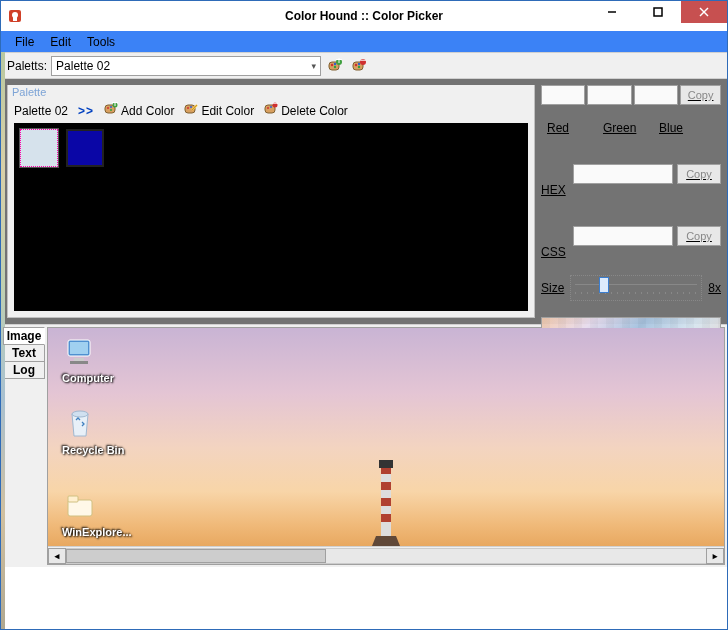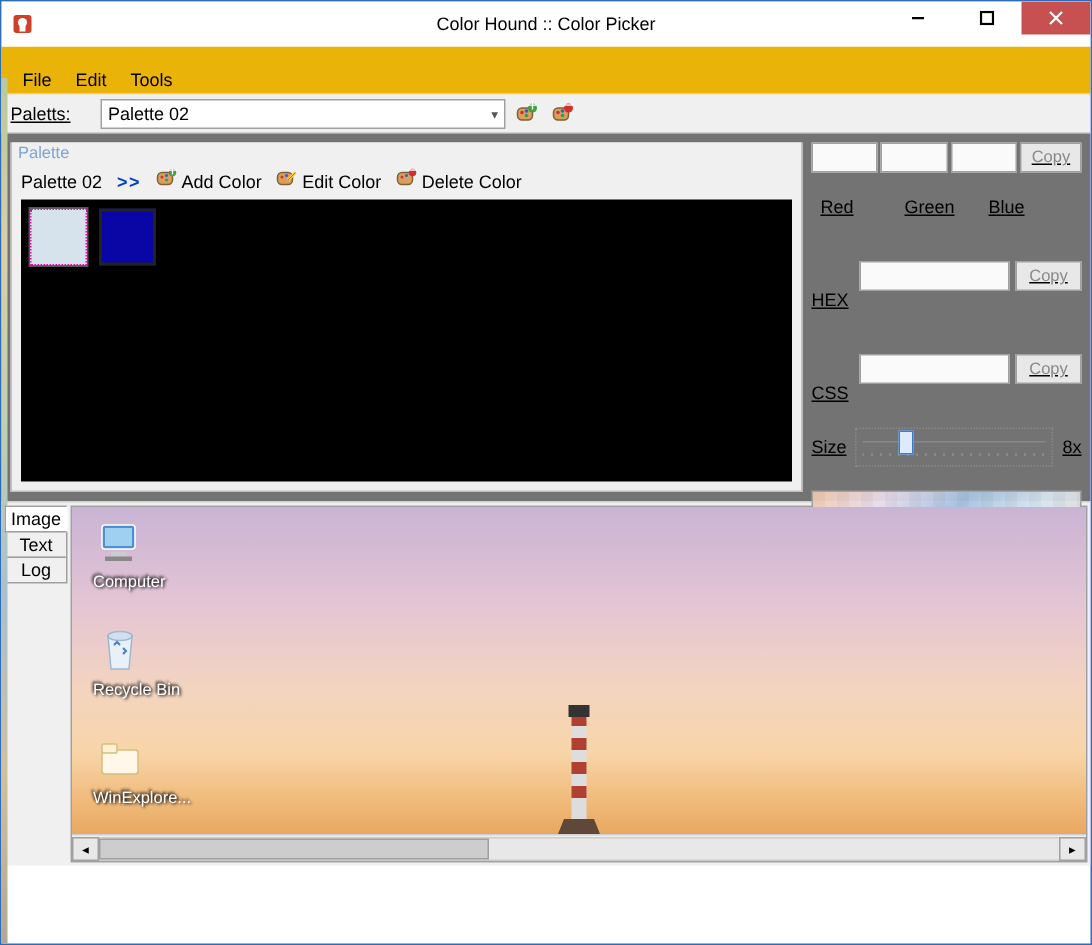--- a/index.html
+++ b/index.html
@@ -1,26 +1,26 @@
 <!DOCTYPE html>
 <html><head>
 <meta charset="utf-8">
 <style>
 * { box-sizing: border-box; margin: 0; padding: 0; font-family: 'Segoe UI', Tahoma, sans-serif; font-size: 12px; }
 body { width: 728px; height: 630px; background: #fff; overflow: hidden; border: 1px solid #2e6bb8; }
 .titlebar { height: 30px; background: #fff; display: flex; align-items: center; padding-left: 6px; position: relative; }
 .titlebar .app-icon { width: 16px; height: 16px; margin-right: 6px; }
-.titlebar .title { position: absolute; left: 50%; transform: translateX(-50%); color: #000; font-size: 12px; }
+.titlebar .title { position: absolute; left: 50%; transform: translateX(-50%); color: #000; font-size: 12px; font-weight: bold; }
 .win-controls { position: absolute; right: 0; top: 0; display: flex; }
 .win-btn { width: 46px; height: 22px; display: flex; align-items: center; justify-content: center; cursor: pointer; }
 .win-close { background: #c75050; color: #fff; height: 22px; }
-.menubar { height: 32px; background: #eab308; border-bottom: 1px solid #d0d0d0; display: flex; align-items: flex-end; padding: 0 6px; }
+.menubar { height: 22px; background: #3b82f6; border-bottom: 1px solid #d0d0d0; display: flex; align-items: center; padding: 0 6px; }
 .menubar span { padding: 2px 8px; cursor: pointer; }
 .toolbar-row { height: 26px; background: #f0f0f0; display: flex; align-items: center; padding: 0 6px; gap: 4px; border-bottom: 1px solid #d0d0d0;}
-.toolbar-row label { margin-right: 16px; text-decoration: underline; }
+.toolbar-row label { margin-right: 0; }
 .palette-select { flex: 0 0 270px; height: 20px; border: 1px solid #a0a0a0; background: #fff; padding: 0 4px; display: flex; align-items: center; justify-content: space-between; cursor: pointer; }
 .palette-select .chev { font-size: 9px; color: #555;}
 .icon-btn { width: 20px; height: 20px; display: flex; align-items: center; justify-content: center; cursor: pointer; }
 .main-upper { height: 245px; background: #737373; display: flex; padding: 6px; gap: 6px; }
 .palette-group { flex: 1; border: 1px solid #c0c0c0; background: #f0f0f0; display: flex; flex-direction: column; }
 .group-caption { color: #7da4d6; font-size: 11px; padding: 1px 4px; background: #f0f0f0; position: relative; top: -1px;}
 .palette-header { display: flex; align-items: center; padding: 2px 6px 4px 6px; gap: 10px; }
 .pal-name { color: #000; }
 .pal-expand { color: #0040c0; font-weight: bold; cursor: pointer; letter-spacing:1px;}
 .pal-action { display: flex; align-items: center; gap: 3px; cursor: pointer; color: #000; }
@@ -39,21 +39,21 @@
 .size-row { display: flex; align-items: center; gap: 6px; }
 .slider { flex: 1; height: 26px; position: relative; border: 1px dotted #888; }
 .slider .track { position: absolute; top: 16px; left: 4px; right: 4px; height: 2px; background: repeating-linear-gradient(90deg,#888 0,#888 1px,transparent 1px,transparent 6px);}
 .slider .track-line { position: absolute; top: 8px; left: 4px; right: 4px; height: 1px; background: #888;}
 .slider .thumb { position: absolute; top: 1px; left: 28px; width: 10px; height: 16px; background: #dceafc; border: 1px solid #3a7dcf; }
 .zoom-preview { flex: 1; min-height: 88px; border: 1px solid #a0a0a0; background: linear-gradient(135deg, #f4ccb1 0%, #e8ddee 20%, #a8c4e0 40%, #d8e6f0 60%, #f0ccb8 100%); image-rendering: pixelated; position: relative; overflow:hidden;}
 .zoom-preview::before { content:''; position:absolute; inset:0; background:
   repeating-linear-gradient(0deg, rgba(0,0,0,0.03) 0 8px, transparent 8px 16px),
   repeating-linear-gradient(90deg, rgba(0,0,0,0.03) 0 8px, transparent 8px 16px);}
 .zoom-preview .cursor { position: absolute; top: 44px; left: 88px; width: 6px; height: 6px; border: 1px solid #c00;}
-.lower { height: 243px; background: #f0f0f0; border-top: 1px solid #d0d0d0; display: flex; }
+.lower { height: 243px; background: #f0f0f0; border-top: 1px solid #d0d0d0; display: flex; font-weight: bold; }
 .side-tabs { width: 46px; display: flex; flex-direction: column; padding: 2px; gap: 0; }
 .side-tab { height: 18px; border: 1px solid #a0a0a0; background: #f0f0f0; display: flex; align-items: center; justify-content: center; cursor: pointer; margin-bottom:-1px;}
 .side-tab.active { background: #fff; border-right: 1px solid #fff; z-index:2; position:relative;}
 .image-panel { flex: 1; border: 1px solid #a0a0a0; margin: 2px 2px 2px 0; background: #fff; display: flex; flex-direction: column; }
 .img-toolbar { height: 22px; background: #f0f0f0; border-bottom: 1px solid #d0d0d0; display: flex; align-items: center; padding: 0 6px; gap: 12px; }
 .img-toolbar .tbtn { cursor: pointer; padding: 1px 4px;}
 .img-toolbar .sep { width:1px; height:16px; background:#c0c0c0;}
 .desktop-view { flex: 1; position: relative; overflow: hidden; background: linear-gradient(to bottom, #c9b4d4 0%, #e4c5d4 30%, #f3d4c0 55%, #f8d5a8 75%, #f0ba7a 90%, #e8a860 100%); }
 .desk-icon { position: absolute; width: 76px; display: flex; flex-direction: column; align-items: flex-start; gap: 2px; cursor: pointer; }
 .desk-icon .ic { width: 36px; height: 36px; border-radius:4px;}
@@ -232,21 +232,21 @@
         <span class="lbl">Computer</span>
       </div>
       <div class="desk-icon" style="left:14px; top:78px;">
         <div class="ic"><svg width="36" height="36">
               <path d="M10 8 L26 8 L24 30 L12 30 Z" fill="#e8f0f8" stroke="#a0b8d0" stroke-width="1"></path>
               <ellipse cx="18" cy="8" rx="8" ry="3" fill="#d0e0f0" stroke="#a0b8d0"></ellipse>
               <path d="M14 14 L16 12 L18 14 M20 20 L22 18 L20 16" fill="none" stroke="#4080c0" stroke-width="1.3"></path>
             </svg></div>
         <span class="lbl">Recycle Bin</span>
       </div>
-      <div class="desk-icon" style="left:14px; top:150px;">
+      <div class="desk-icon" style="left:14px; top:160px;">
         <div class="ic"><svg width="36" height="36">
               <rect x="6" y="12" width="24" height="16" rx="2" fill="#fff8e8" stroke="#d0c080"></rect>
               <rect x="6" y="8" width="10" height="6" rx="1" fill="#fff0d0" stroke="#d0c080"></rect>
             </svg></div>
         <span class="lbl">WinExplore...</span>
       </div>
       <svg class="lighthouse" width="40" height="90">
         <rect x="15" y="10" width="10" height="70" fill="#ddd"></rect>
         <rect x="15" y="10" width="10" height="8" fill="#b04030"></rect>
         <rect x="15" y="26" width="10" height="8" fill="#b04030"></rect>

